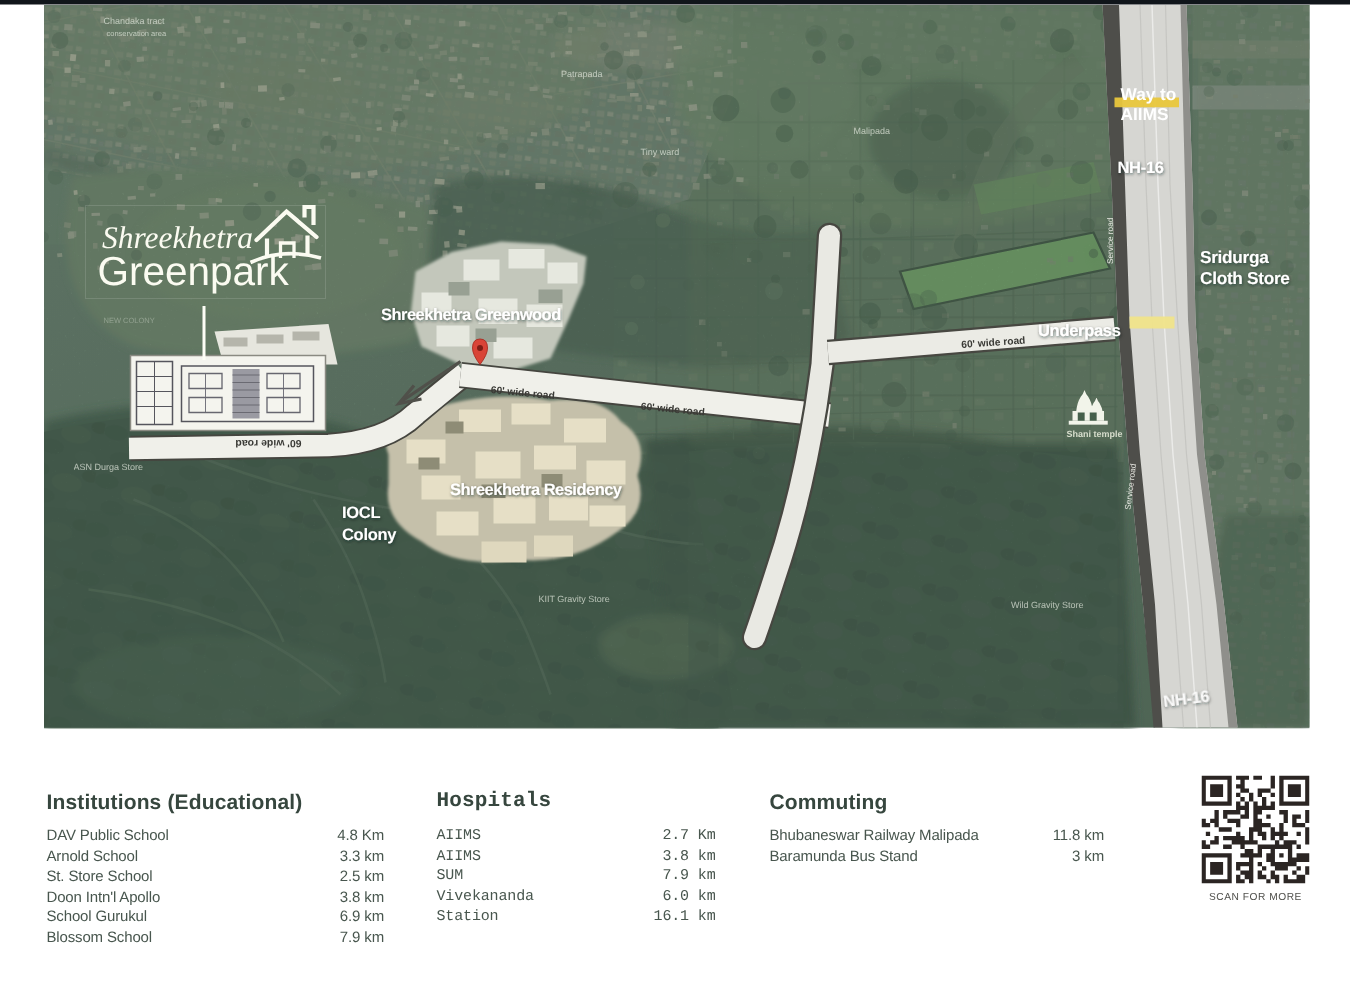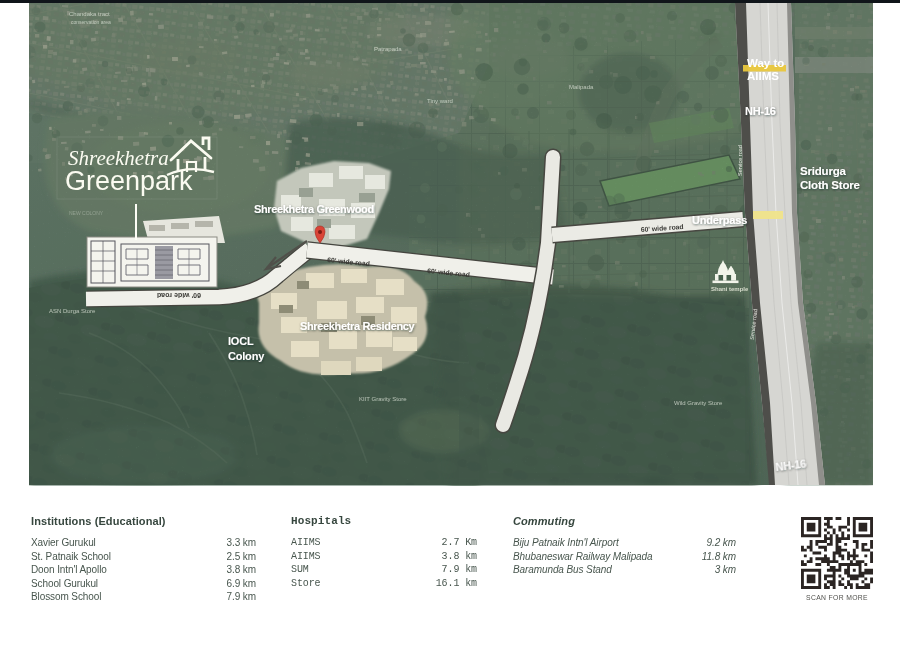--- a/index.html
+++ b/index.html
@@ -1,21 +1,21 @@
 <!DOCTYPE html>
 <html><head>
 <meta charset="utf-8">
 <style>
 html,body{margin:0;padding:0;width:900px;height:665px;background:#ffffff;overflow:hidden;
 font-family:"Liberation Sans",sans-serif;}
 #topbar{position:absolute;left:0;top:0;width:900px;height:3px;background:#10151a;}
 #map{position:absolute;left:29px;top:3px;width:844px;height:483px;filter:blur(0.3px);}
 #info{position:absolute;left:0;top:486px;width:900px;height:179px;background:#ffffff;}
 .col{position:absolute;top:29px;color:#48564e;font-size:10px;}
-.col h3{margin:0 0 9px 0;color:#36463e;font-size:11px;font-weight:bold;letter-spacing:0.1px;}
+.col h3{margin:11px 0 9px 0;color:#36463e;font-size:14px;font-weight:bold;letter-spacing:0.1px;}
 .row{position:relative;height:13.6px;line-height:13.6px;letter-spacing:-0.1px;}
 .row .d{position:absolute;right:0;top:0;}
 #qrwrap{position:absolute;left:801px;top:31px;width:72px;text-align:center;}
 #scanmore{margin-top:1px;font-size:6.8px;color:#50504c;letter-spacing:0.35px;}
 </style>
 </head>
 <body>
 
 <div id="topbar"></div>
 
@@ -817,38 +817,39 @@
 <text x="40" y="212" opacity="0.5" font-size="5">NEW COLONY</text>
 </g>
 
 </svg>
 </div>
 
 <div id="info">
 
 <div class="col" style="left:31px;width:225px;">
 <h3>Institutions (Educational)</h3>
-<div class="row"><span>Xavier Gurukul</span><span class="d">3.3 km</span></div>
-<div class="row"><span>St. Patnaik School</span><span class="d">2.5 km</span></div>
+<div class="row"><span>DAV Public School</span><span class="d">4.8 Km</span></div>
+<div class="row"><span>Arnold School</span><span class="d">3.3 km</span></div>
+<div class="row"><span>St. Store School</span><span class="d">2.5 km</span></div>
 <div class="row"><span>Doon Intn'l Apollo</span><span class="d">3.8 km</span></div>
 <div class="row"><span>School Gurukul</span><span class="d">6.9 km</span></div>
 <div class="row"><span>Blossom School</span><span class="d">7.9 km</span></div>
 </div>
 
 <div class="col" style="left:291px;width:186px;font-family:Liberation Mono, monospace;">
 <h3>Hospitals</h3>
 <div class="row"><span>AIIMS</span><span class="d">2.7 Km</span></div>
 <div class="row"><span>AIIMS</span><span class="d">3.8 km</span></div>
 <div class="row"><span>SUM</span><span class="d">7.9 km</span></div>
-<div class="row"><span>Store</span><span class="d">16.1 km</span></div>
+<div class="row"><span>Vivekananda</span><span class="d">6.0 km</span></div>
+<div class="row"><span>Station</span><span class="d">16.1 km</span></div>
 </div>
 
-<div class="col" style="left:513px;width:223px;font-style:italic;">
+<div class="col" style="left:513px;width:223px;">
 <h3>Commuting</h3>
-<div class="row"><span>Biju Patnaik Intn'l Airport</span><span class="d">9.2 km</span></div>
 <div class="row"><span>Bhubaneswar Railway Malipada</span><span class="d">11.8 km</span></div>
 <div class="row"><span>Baramunda Bus Stand</span><span class="d">3 km</span></div>
 </div>
 
 <div id="qrwrap">
 <svg width="72" height="72" viewBox="0 0 72 72">
         <rect width="72" height="72" fill="#ffffff"></rect>
         <g transform="translate(0,0)">
           <path fill="#2b2523" d="M0.00 0.00h20.16v2.88h-20.16zM23.04 0.00h8.64v2.88h-8.64zM34.56 0.00h5.76v2.88h-5.76zM46.08 0.00h2.88v2.88h-2.88zM51.84 0.00h20.16v2.88h-20.16zM0.00 2.88h2.88v2.88h-2.88zM17.28 2.88h2.88v2.88h-2.88zM25.92 2.88h2.88v2.88h-2.88zM46.08 2.88h2.88v2.88h-2.88zM51.84 2.88h2.88v2.88h-2.88zM69.12 2.88h2.88v2.88h-2.88zM0.00 5.76h2.88v2.88h-2.88zM5.76 5.76h8.64v2.88h-8.64zM17.28 5.76h2.88v2.88h-2.88zM23.04 5.76h5.76v2.88h-5.76zM46.08 5.76h2.88v2.88h-2.88zM51.84 5.76h2.88v2.88h-2.88zM57.60 5.76h8.64v2.88h-8.64zM69.12 5.76h2.88v2.88h-2.88zM0.00 8.64h2.88v2.88h-2.88zM5.76 8.64h8.64v2.88h-8.64zM17.28 8.64h2.88v2.88h-2.88zM25.92 8.64h5.76v2.88h-5.76zM37.44 8.64h8.64v2.88h-8.64zM51.84 8.64h2.88v2.88h-2.88zM57.60 8.64h8.64v2.88h-8.64zM69.12 8.64h2.88v2.88h-2.88zM0.00 11.52h2.88v2.88h-2.88zM5.76 11.52h8.64v2.88h-8.64zM17.28 11.52h2.88v2.88h-2.88zM23.04 11.52h2.88v2.88h-2.88zM31.68 11.52h2.88v2.88h-2.88zM37.44 11.52h2.88v2.88h-2.88zM46.08 11.52h2.88v2.88h-2.88zM51.84 11.52h2.88v2.88h-2.88zM57.60 11.52h8.64v2.88h-8.64zM69.12 11.52h2.88v2.88h-2.88zM0.00 14.40h2.88v2.88h-2.88zM17.28 14.40h2.88v2.88h-2.88zM25.92 14.40h2.88v2.88h-2.88zM31.68 14.40h2.88v2.88h-2.88zM40.32 14.40h2.88v2.88h-2.88zM51.84 14.40h2.88v2.88h-2.88zM69.12 14.40h2.88v2.88h-2.88zM0.00 17.28h20.16v2.88h-20.16zM23.04 17.28h2.88v2.88h-2.88zM28.80 17.28h2.88v2.88h-2.88zM34.56 17.28h2.88v2.88h-2.88zM40.32 17.28h2.88v2.88h-2.88zM46.08 17.28h2.88v2.88h-2.88zM51.84 17.28h20.16v2.88h-20.16zM23.04 20.16h8.64v2.88h-8.64zM34.56 20.16h14.40v2.88h-14.40zM8.64 23.04h2.88v2.88h-2.88zM14.40 23.04h11.52v2.88h-11.52zM28.80 23.04h2.88v2.88h-2.88zM34.56 23.04h5.76v2.88h-5.76zM51.84 23.04h5.76v2.88h-5.76zM69.12 23.04h2.88v2.88h-2.88zM8.64 25.92h2.88v2.88h-2.88zM14.40 25.92h2.88v2.88h-2.88zM25.92 25.92h5.76v2.88h-5.76zM34.56 25.92h2.88v2.88h-2.88zM43.20 25.92h2.88v2.88h-2.88zM54.72 25.92h2.88v2.88h-2.88zM60.48 25.92h5.76v2.88h-5.76zM69.12 25.92h2.88v2.88h-2.88zM0.00 28.80h2.88v2.88h-2.88zM5.76 28.80h5.76v2.88h-5.76zM17.28 28.80h8.64v2.88h-8.64zM34.56 28.80h5.76v2.88h-5.76zM54.72 28.80h2.88v2.88h-2.88zM60.48 28.80h2.88v2.88h-2.88zM69.12 28.80h2.88v2.88h-2.88zM0.00 31.68h5.76v2.88h-5.76zM8.64 31.68h2.88v2.88h-2.88zM23.04 31.68h2.88v2.88h-2.88zM34.56 31.68h11.52v2.88h-11.52zM51.84 31.68h2.88v2.88h-2.88zM60.48 31.68h8.64v2.88h-8.64zM11.52 34.56h8.64v2.88h-8.64zM31.68 34.56h8.64v2.88h-8.64zM46.08 34.56h2.88v2.88h-2.88zM51.84 34.56h2.88v2.88h-2.88zM69.12 34.56h2.88v2.88h-2.88zM2.88 37.44h2.88v2.88h-2.88zM23.04 37.44h2.88v2.88h-2.88zM31.68 37.44h2.88v2.88h-2.88zM37.44 37.44h5.76v2.88h-5.76zM46.08 37.44h11.52v2.88h-11.52zM63.36 37.44h2.88v2.88h-2.88zM69.12 37.44h2.88v2.88h-2.88zM8.64 40.32h2.88v2.88h-2.88zM14.40 40.32h14.40v2.88h-14.40zM31.68 40.32h2.88v2.88h-2.88zM40.32 40.32h2.88v2.88h-2.88zM46.08 40.32h2.88v2.88h-2.88zM51.84 40.32h2.88v2.88h-2.88zM69.12 40.32h2.88v2.88h-2.88zM0.00 43.20h2.88v2.88h-2.88zM5.76 43.20h5.76v2.88h-5.76zM20.16 43.20h17.28v2.88h-17.28zM48.96 43.20h2.88v2.88h-2.88zM54.72 43.20h8.64v2.88h-8.64zM69.12 43.20h2.88v2.88h-2.88zM0.00 46.08h5.76v2.88h-5.76zM14.40 46.08h5.76v2.88h-5.76zM25.92 46.08h2.88v2.88h-2.88zM37.44 46.08h23.04v2.88h-23.04zM63.36 46.08h2.88v2.88h-2.88zM28.80 48.96h5.76v2.88h-5.76zM37.44 48.96h2.88v2.88h-2.88zM46.08 48.96h2.88v2.88h-2.88zM57.60 48.96h2.88v2.88h-2.88zM0.00 51.84h20.16v2.88h-20.16zM25.92 51.84h14.40v2.88h-14.40zM43.20 51.84h5.76v2.88h-5.76zM51.84 51.84h2.88v2.88h-2.88zM57.60 51.84h2.88v2.88h-2.88zM63.36 51.84h8.64v2.88h-8.64zM0.00 54.72h2.88v2.88h-2.88zM17.28 54.72h2.88v2.88h-2.88zM31.68 54.72h2.88v2.88h-2.88zM43.20 54.72h5.76v2.88h-5.76zM57.60 54.72h14.40v2.88h-14.40zM0.00 57.60h2.88v2.88h-2.88zM5.76 57.60h8.64v2.88h-8.64zM17.28 57.60h2.88v2.88h-2.88zM23.04 57.60h11.52v2.88h-11.52zM37.44 57.60h2.88v2.88h-2.88zM46.08 57.60h17.28v2.88h-17.28zM0.00 60.48h2.88v2.88h-2.88zM5.76 60.48h8.64v2.88h-8.64zM17.28 60.48h2.88v2.88h-2.88zM23.04 60.48h2.88v2.88h-2.88zM31.68 60.48h2.88v2.88h-2.88zM40.32 60.48h2.88v2.88h-2.88zM48.96 60.48h8.64v2.88h-8.64zM63.36 60.48h2.88v2.88h-2.88zM69.12 60.48h2.88v2.88h-2.88zM0.00 63.36h2.88v2.88h-2.88zM5.76 63.36h8.64v2.88h-8.64zM17.28 63.36h2.88v2.88h-2.88zM25.92 63.36h8.64v2.88h-8.64zM37.44 63.36h2.88v2.88h-2.88zM46.08 63.36h2.88v2.88h-2.88zM60.48 63.36h2.88v2.88h-2.88zM69.12 63.36h2.88v2.88h-2.88zM0.00 66.24h2.88v2.88h-2.88zM17.28 66.24h2.88v2.88h-2.88zM23.04 66.24h2.88v2.88h-2.88zM28.80 66.24h5.76v2.88h-5.76zM37.44 66.24h5.76v2.88h-5.76zM46.08 66.24h5.76v2.88h-5.76zM54.72 66.24h2.88v2.88h-2.88zM63.36 66.24h5.76v2.88h-5.76zM0.00 69.12h20.16v2.88h-20.16zM23.04 69.12h5.76v2.88h-5.76zM31.68 69.12h2.88v2.88h-2.88zM43.20 69.12h2.88v2.88h-2.88zM48.96 69.12h2.88v2.88h-2.88zM54.72 69.12h14.40v2.88h-14.40z"></path>
         </g>

